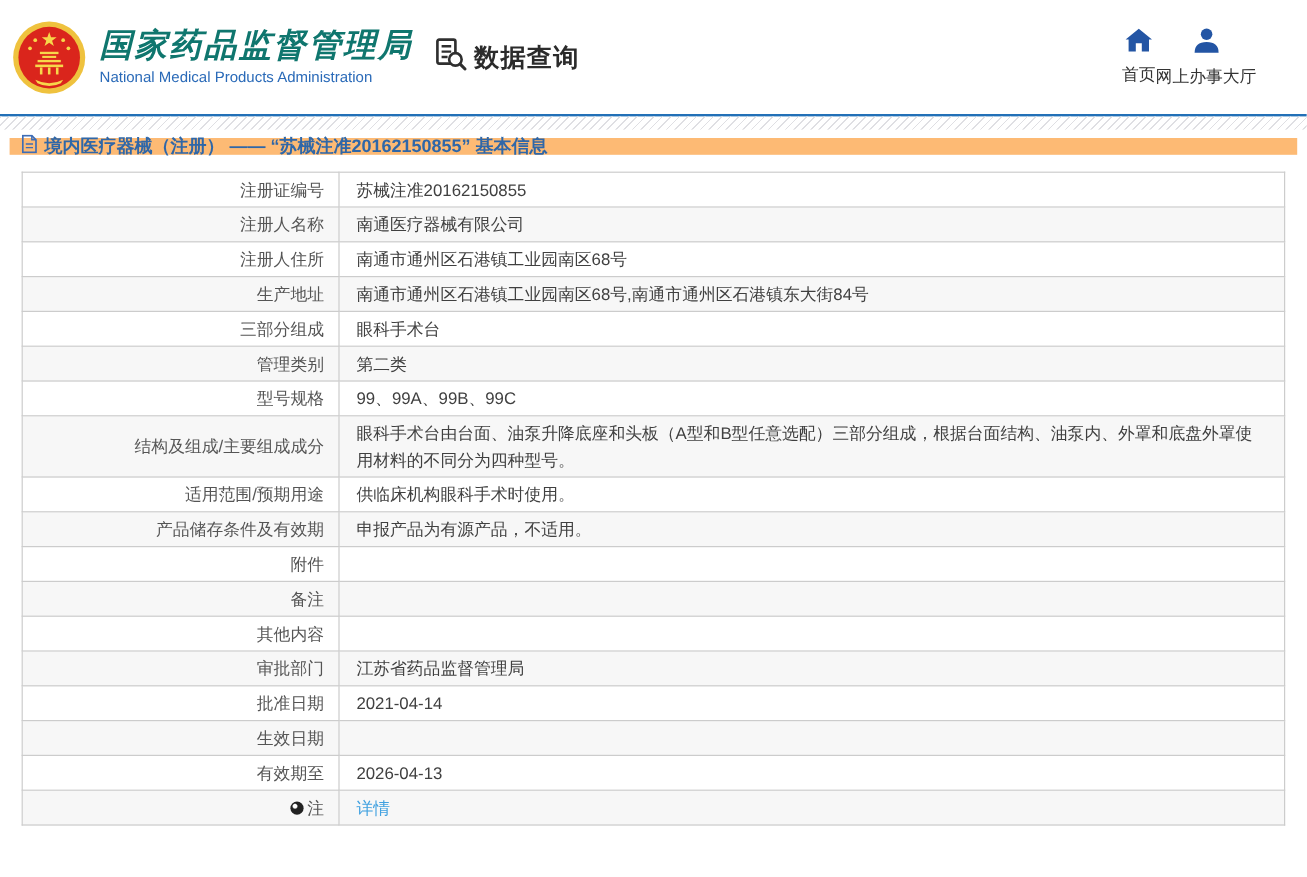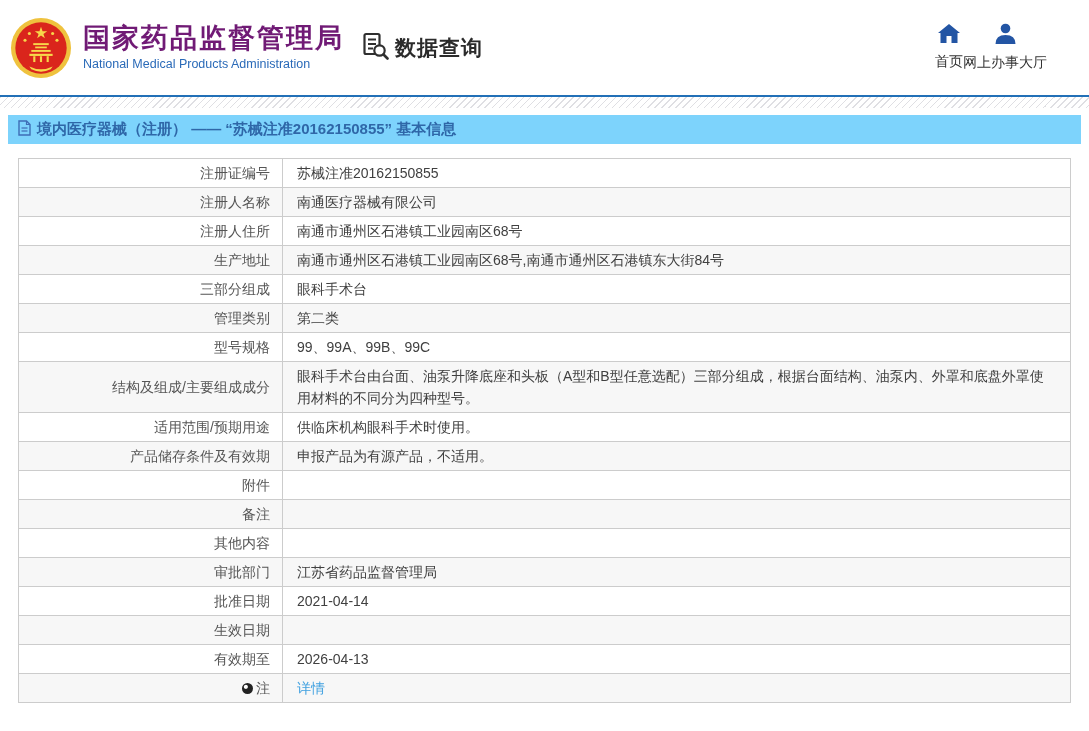--- a/index.html
+++ b/index.html
@@ -6,36 +6,36 @@
   html,body { margin:0; padding:0; }
   body {
     width: 1089px; height: 731px; overflow: hidden;
     background: #ffffff;
     font-family: "Liberation Sans", "DejaVu Sans", sans-serif;
   }
   
   header { height: 95px; display: flex; align-items: center; background:#fff; }
   .brand { display: flex; align-items: center; gap: 11px; margin-left: 10px; cursor: pointer; }
   .emblem svg { display: block; }
-  .brand-title { font-size: 27px; font-weight: bold; color: #701a75; letter-spacing: 2px; line-height: 1.1; white-space: nowrap; }
+  .brand-title { font-size: 27px; font-weight: bold; color: #0f766e; letter-spacing: 2px; line-height: 1.1; white-space: nowrap; font-style: italic; }
   .brand-subtitle { font-size: 12.5px; color: #2a6ab8; margin-top: 4px; white-space: nowrap; }
   .data-query { display: flex; align-items: center; gap: 6px; margin-left: 18px; cursor: pointer; }
   .dq-label { font-size: 21px; color: #2b2b2b; font-weight: 600; letter-spacing: 1px; }
   .header-nav { margin-left: auto; margin-right: 42px; display: flex; }
   .nav-item { display: flex; flex-direction: column; align-items: center; gap: 5px; text-decoration: none; cursor: pointer; }
   .nav-label { font-size: 14px; color: #333; white-space: nowrap; }
   
   .blue-rule { height: 2px; background: #2270b7; }
   .hatch {
     height: 11px;
     background: repeating-linear-gradient(135deg, #dfdfe3 0, #dfdfe3 1px, transparent 1px, transparent 5px);
   }
   
   .title-bar {
-    margin: 7px 8px 0 8px; height: 29px; background: #7dd3fc;
+    margin: 7px 8px 0 8px; height: 14px; background: #fdba74;
     display: flex; align-items: center; gap: 6px; padding-left: 10px;
   }
   .title-text { font-size: 15px; font-weight: 600; color: #2f67a8; }
   
   .info-table {
     border-collapse: collapse; table-layout: fixed;
     width: 1053px; margin: 14px 0 0 18px; font-size: 14px;
   }
   .info-table td { border: 1px solid #cccccc; vertical-align: middle; }
   .info-table tr:nth-child(even) { background: #f7f7f7; }

